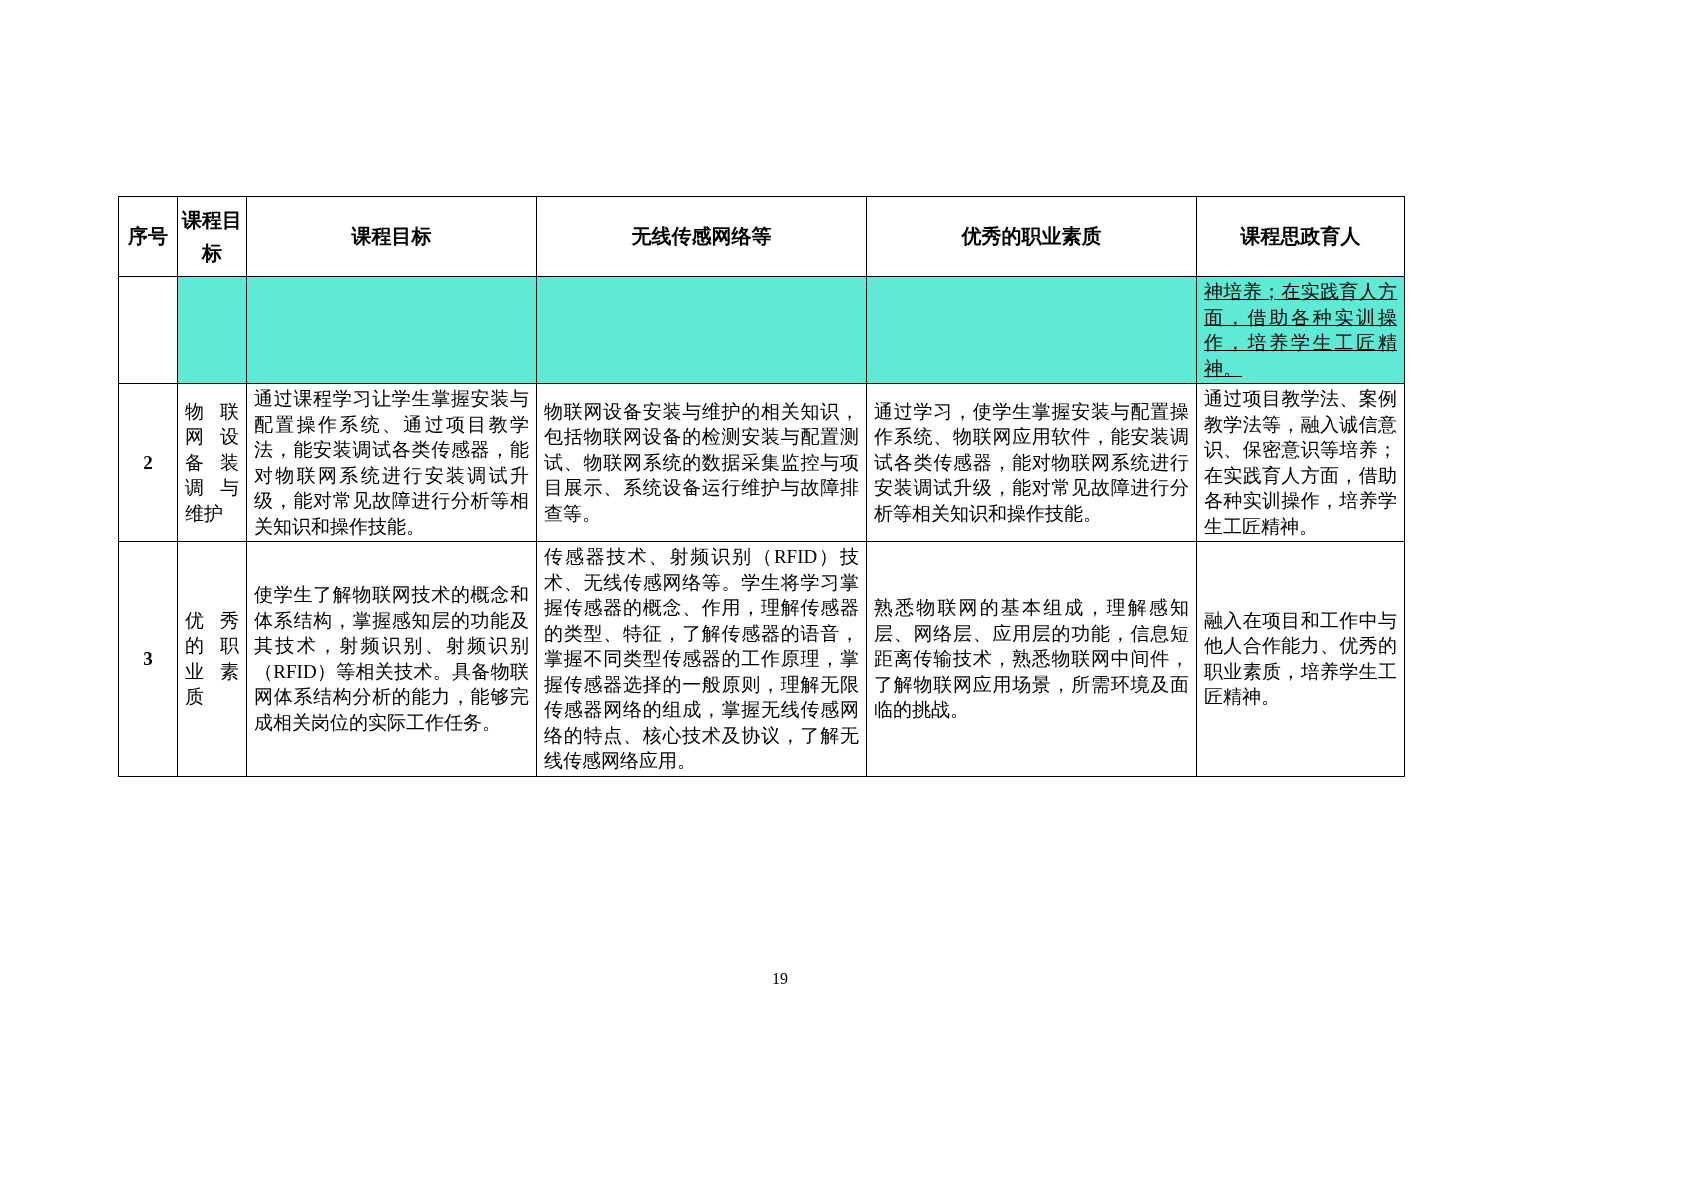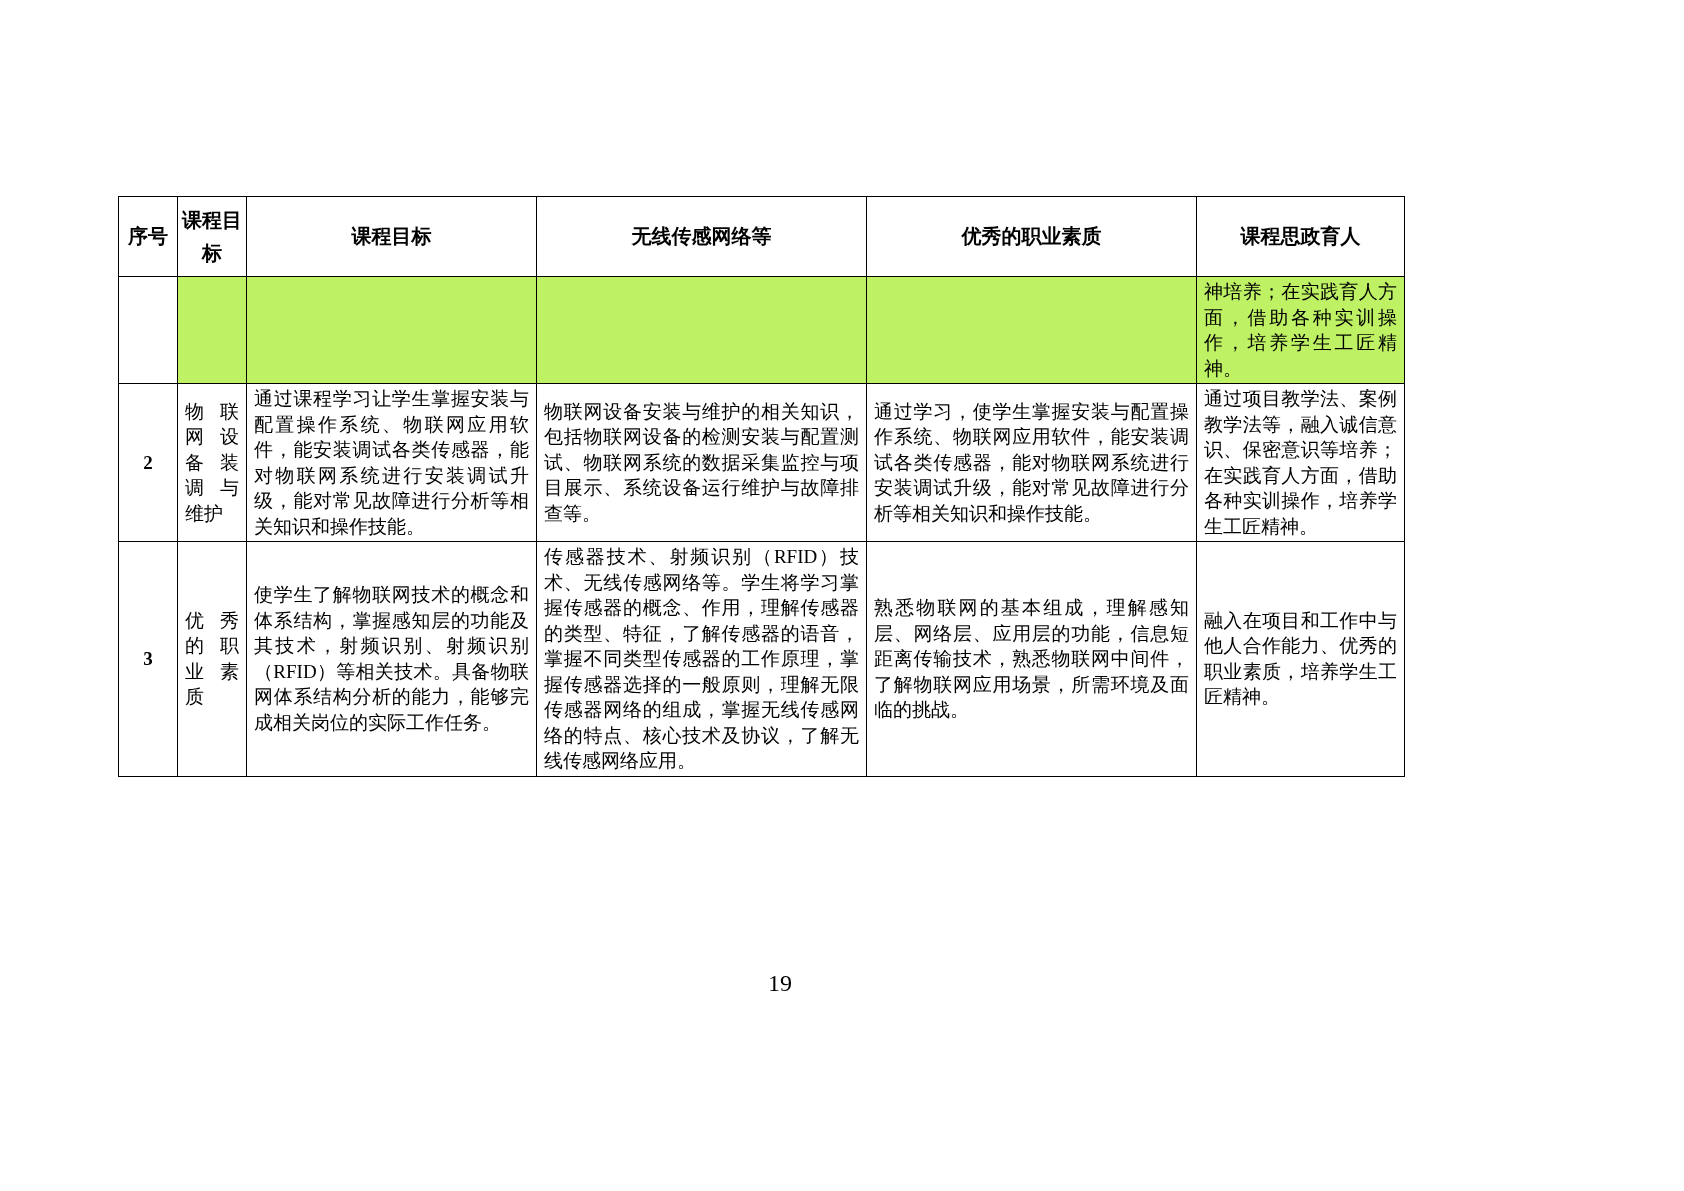--- a/index.html
+++ b/index.html
@@ -30,29 +30,29 @@
     font-size:20px;
     line-height:33px;
     text-align:center;
     height:75px;
     padding:2px 4px;
   }
   td.idx{text-align:center;font-weight:bold;}
   td.cname{text-align:justify;text-justify:inter-character;padding:2px 9px;}
   td.body-cell{text-align:justify;text-justify:inter-character;}
   tr.carryover td{height:98px;}
-  tr.carryover td.hl{background:#bef264;}
+  tr.carryover td.hl{background:#5eead4;text-decoration:underline;}
   tr.carryover td.idea{vertical-align:top;}
   tr.row-2 td{height:149px;}
   tr.row-3 td{height:228px;}
   .footer-pagenum{
     position:absolute;
     left:0;top:970px;width:1560px;
     text-align:center;
-    font-size:24px;
+    font-size:16px;
   }
 </style>
 </head>
 <body>
 
 <div class="page">
 
   <table class="course">
     <colgroup>
       <col style="width:59px">
@@ -77,21 +77,21 @@
         <td class="idx"></td>
         <td class="hl"></td>
         <td class="hl"></td>
         <td class="hl"></td>
         <td class="hl"></td>
         <td class="hl idea body-cell">神培养；在实践育人方面，借助各种实训操作，培养学生工匠精神。</td>
       </tr>
       <tr class="row-2">
         <td class="idx">2</td>
         <td class="cname">物联网设备装调与维护</td>
-        <td class="body-cell">通过课程学习让学生掌握安装与配置操作系统、物联网应用软件，能安装调试各类传感器，能对物联网系统进行安装调试升级，能对常见故障进行分析等相关知识和操作技能。</td>
+        <td class="body-cell">通过课程学习让学生掌握安装与配置操作系统、通过项目教学法，能安装调试各类传感器，能对物联网系统进行安装调试升级，能对常见故障进行分析等相关知识和操作技能。</td>
         <td class="body-cell">物联网设备安装与维护的相关知识，包括物联网设备的检测安装与配置测试、物联网系统的数据采集监控与项目展示、系统设备运行维护与故障排查等。</td>
         <td class="body-cell">通过学习，使学生掌握安装与配置操作系统、物联网应用软件，能安装调试各类传感器，能对物联网系统进行安装调试升级，能对常见故障进行分析等相关知识和操作技能。</td>
         <td class="body-cell">通过项目教学法、案例教学法等，融入诚信意识、保密意识等培养；在实践育人方面，借助各种实训操作，培养学生工匠精神。</td>
       </tr>
       <tr class="row-3">
         <td class="idx">3</td>
         <td class="cname">优秀的职业素质</td>
         <td class="body-cell">使学生了解物联网技术的概念和体系结构，掌握感知层的功能及其技术，射频识别、射频识别（RFID）等相关技术。具备物联网体系结构分析的能力，能够完成相关岗位的实际工作任务。</td>
         <td class="body-cell">传感器技术、射频识别（RFID）技术、无线传感网络等。学生将学习掌握传感器的概念、作用，理解传感器的类型、特征，了解传感器的语音，掌握不同类型传感器的工作原理，掌握传感器选择的一般原则，理解无限传感器网络的组成，掌握无线传感网络的特点、核心技术及协议，了解无线传感网络应用。</td>
         <td class="body-cell">熟悉物联网的基本组成，理解感知层、网络层、应用层的功能，信息短距离传输技术，熟悉物联网中间件，了解物联网应用场景，所需环境及面临的挑战。</td>

